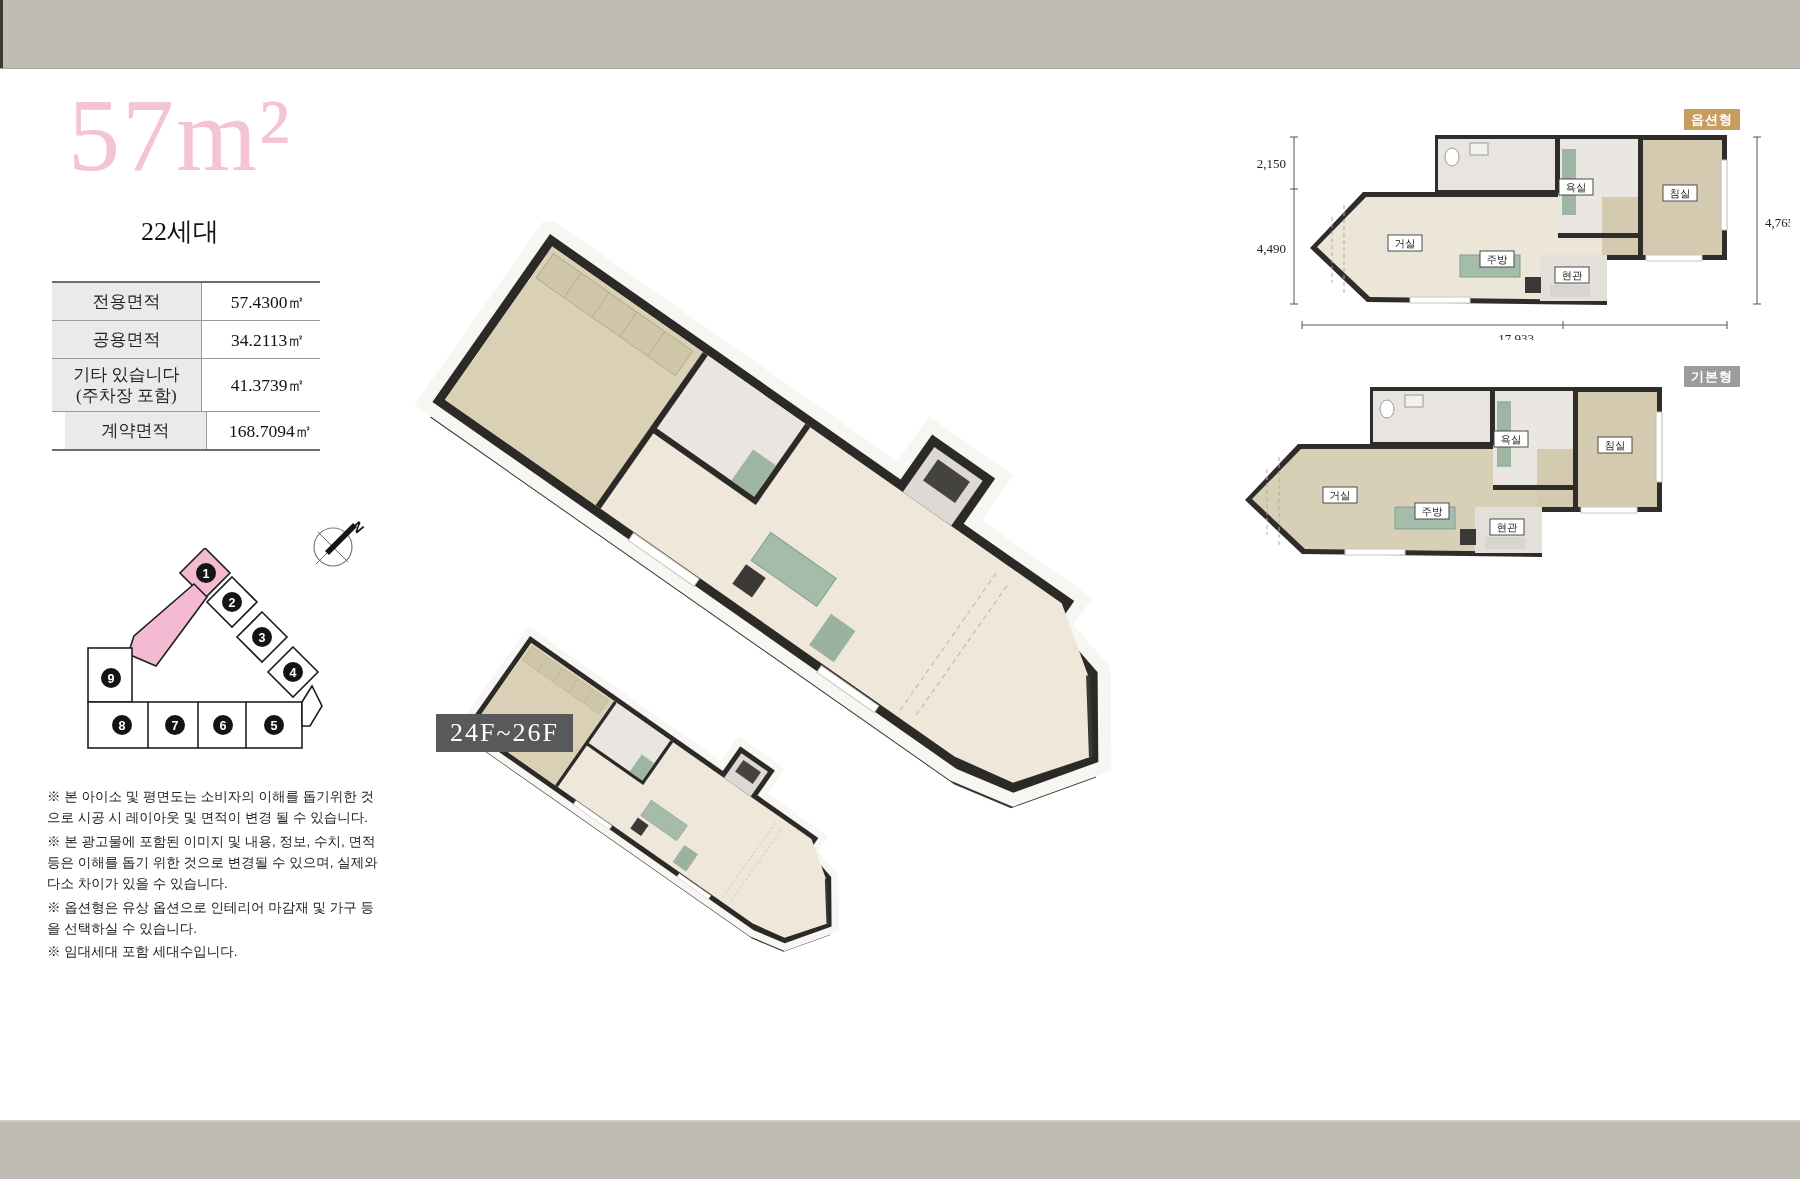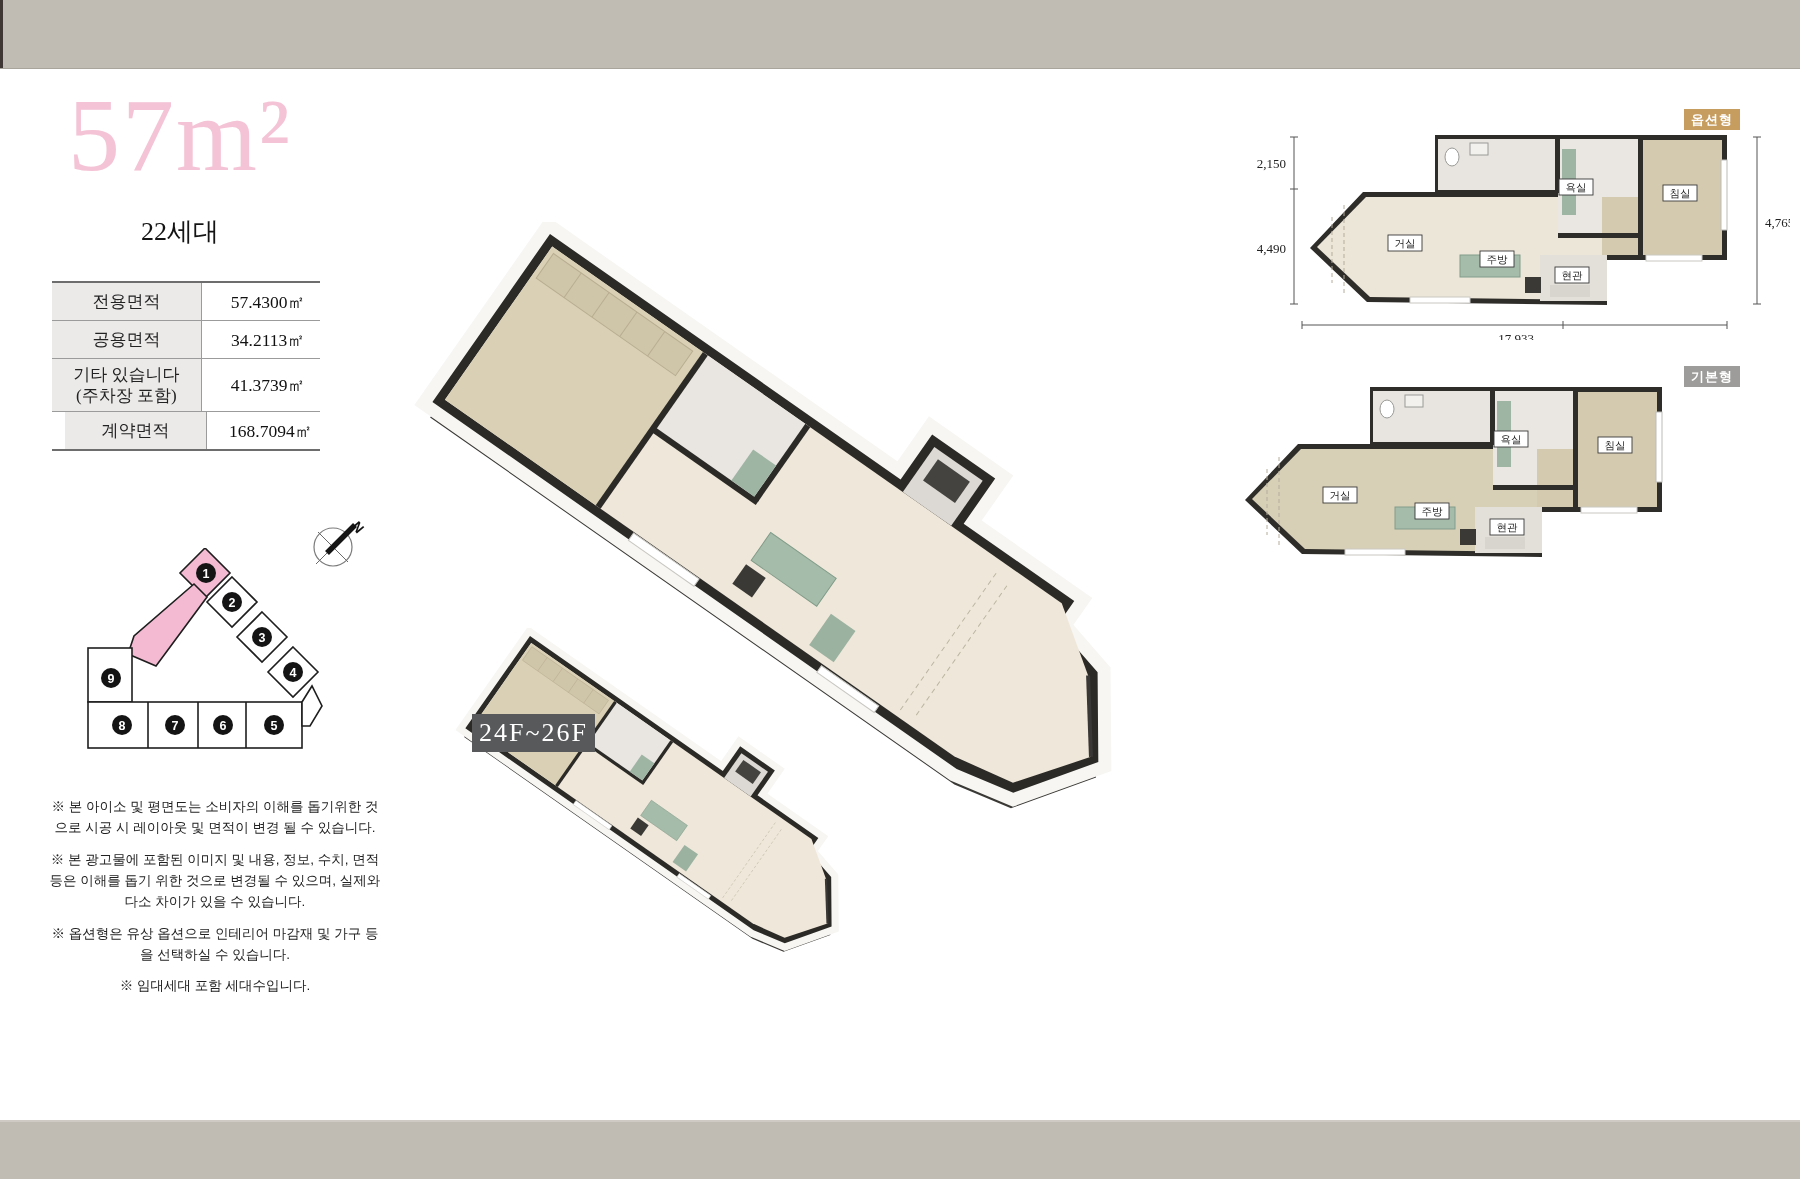--- a/index.html
+++ b/index.html
@@ -45,29 +45,29 @@
   .site-cell{fill:#ffffff;stroke:#1e1e1e;stroke-width:1.6;}
   .site-cell.pink{fill:#f3bad2;}
   .site-num{font-family:"Liberation Sans", sans-serif;font-size:12.5px;font-weight:bold;
     fill:#ffffff;text-anchor:middle;}
   .num-dot{fill:#141414;}
 
   .disclaimers{
     position:absolute;left:47px;top:786px;width:336px;
     font-size:13.5px;line-height:1.58;color:#222;
   }
-  .disclaimers p{margin:10px 0 2px 0;text-align:center;}
+  .disclaimers p{margin:0 0 2px 0;}
 
   
   .iso-large{position:absolute;left:400px;top:222px;}
   .iso-small{position:absolute;left:450px;top:628px;}
   .floor-badge{
-    position:absolute;left:436px;top:714px;width:123px;height:38px;
+    position:absolute;left:436px;top:714px;width:137px;height:38px;
     background:#58595b;color:#fff;display:flex;align-items:center;justify-content:center;
-    font-family:"Liberation Serif", serif;font-size:26px;letter-spacing:2px;margin-left:36px;
+    font-family:"Liberation Serif", serif;font-size:26px;letter-spacing:2px;
   }
 
   
   .flat-plan{position:absolute;}
   .plan-option{left:1250px;top:110px;}
   .plan-basic{left:1185px;top:362px;--livingFloor:#d8d0b6;}
   .type-badge{
     position:absolute;width:56px;height:21px;color:#fff;font-size:13px;letter-spacing:1px;
     display:flex;align-items:center;justify-content:center;font-weight:bold;
   }

